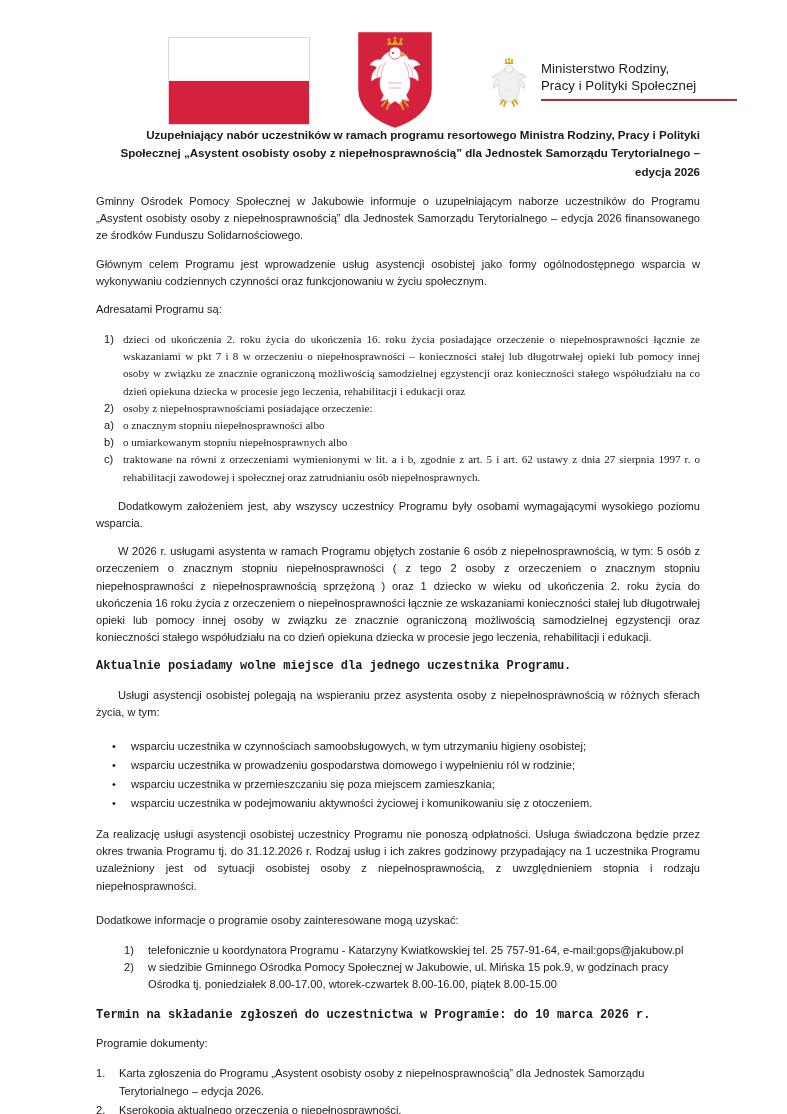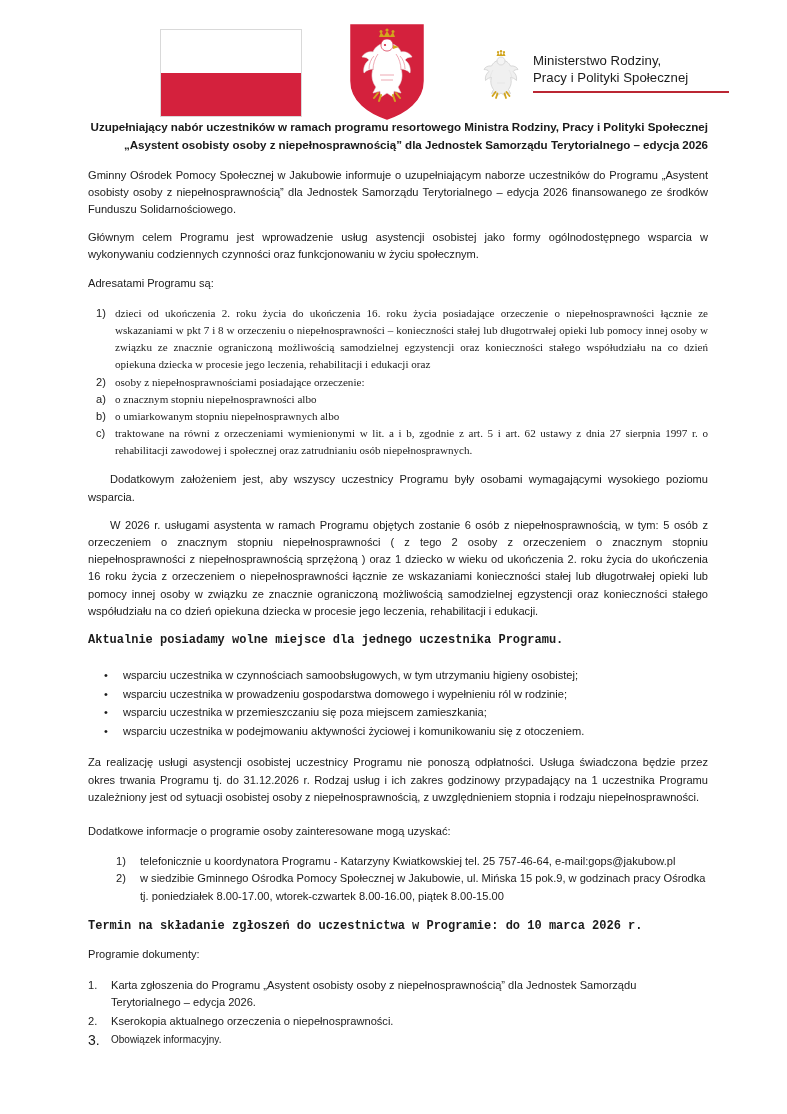--- a/index.html
+++ b/index.html
@@ -13,21 +13,21 @@
     height: 1114px;
     font-family: "Liberation Sans", sans-serif;
     color: #1a1a1a;
     overflow: hidden;
   }
   .page {
     position: relative;
     width: 787px;
     height: 1114px;
     box-sizing: border-box;
-    padding: 0;
+    padding: 8px;
     background: #fff;
   }
 
   
   .logo-bar {
     display: flex;
     align-items: center;
     justify-content: flex-start;
     gap: 44px;
     padding: 46px 0 0 160px;
@@ -296,20 +296,21 @@
     </ol>
 
     <div class="gap-md"></div>
 
     <p class="para indent">Dodatkowym założeniem jest, aby wszyscy uczestnicy Programu były osobami wymagającymi wysokiego poziomu wsparcia.</p>
 
     <p class="para indent">W 2026 r. usługami asystenta w ramach Programu objętych zostanie 6 osób z niepełnosprawnością, w tym: 5 osób z orzeczeniem o znacznym stopniu niepełnosprawności ( z tego 2 osoby z orzeczeniem o znacznym stopniu niepełnosprawności z niepełnosprawnością sprzężoną ) oraz 1 dziecko w wieku od ukończenia 2. roku życia do ukończenia 16 roku życia z orzeczeniem o niepełnosprawności łącznie ze wskazaniami konieczności stałej lub długotrwałej opieki lub pomocy innej osoby w związku ze znacznie ograniczoną możliwością samodzielnej egzystencji oraz konieczności stałego współudziału na co dzień opiekuna dziecka w procesie jego leczenia, rehabilitacji i edukacji.</p>
 
     <p class="bold-line">Aktualnie posiadamy wolne miejsce dla jednego uczestnika Programu.</p>
 
+    <p class="para indent">Usługi asystencji osobistej polegają na wspieraniu przez asystenta osoby z niepełnosprawnością w różnych sferach życia, w tym:</p>
 
     <div class="gap-sm"></div>
 
     <ul class="marklist">
       <li class="bullet-item">
         <span class="bullet-dot">•</span>
         <span class="bullet-body">wsparciu uczestnika w czynnościach samoobsługowych, w tym utrzymaniu higieny osobistej;</span>
       </li>
       <li class="bullet-item">
         <span class="bullet-dot">•</span>
@@ -331,21 +332,21 @@
 
     <div class="gap-sm"></div>
 
     <p class="para tight">Dodatkowe informacje o programie osoby zainteresowane mogą uzyskać:</p>
 
     <div class="gap-sm"></div>
 
     <ol class="marklist">
       <li class="contact-item">
         <span class="marker">1)</span>
-        <span class="c-body">telefonicznie u koordynatora Programu - Katarzyny Kwiatkowskiej tel. 25 757-46-64, e-mail:gops@jakubow.pl</span>
+        <span class="c-body">telefonicznie u koordynatora Programu - Katarzyny Kwiatkowskiej tel. 25 757-91-64, e-mail:gops@jakubow.pl</span>
       </li>
       <li class="contact-item">
         <span class="marker">2)</span>
         <span class="c-body">w siedzibie Gminnego Ośrodka Pomocy Społecznej w Jakubowie, ul. Mińska 15 pok.9, w godzinach pracy Ośrodka tj. poniedziałek 8.00-17.00, wtorek-czwartek 8.00-16.00, piątek 8.00-15.00</span>
       </li>
     </ol>
 
     <div class="gap-md"></div>
 
     <p class="bold-line">Termin na składanie zgłoszeń do uczestnictwa w Programie: do 10 marca 2026 r.</p>

